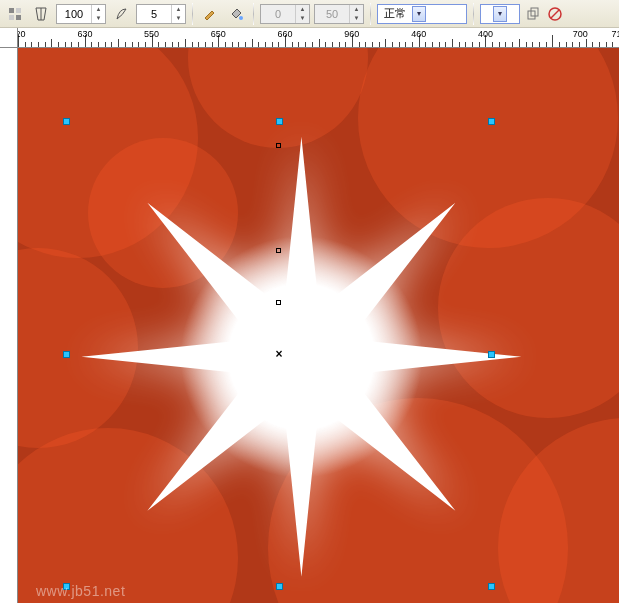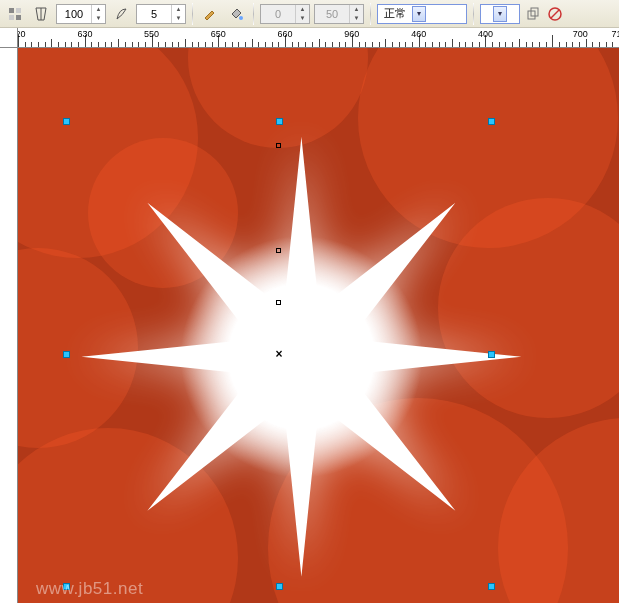--- a/index.html
+++ b/index.html
@@ -134,21 +134,21 @@
   }
   .center-x {
     position:absolute;
     font-size:12px; font-weight:bold;
     color:#000;
     transform:translate(-50%,-50%);
   }
 
   .watermark {
     position:absolute; left:18px; bottom:4px;
-    font-size:17px; color:rgba(255,255,255,0.45);
+    font-size:14px; color:rgba(255,255,255,0.45);
     letter-spacing:0.5px;
   }
 </style>
 </head>
 <body>
 
 <div class="toolbar">
   <div class="tool-ico">
     <svg width="16" height="16">
         <rect x="2" y="2" width="5" height="5" fill="#888"></rect>

